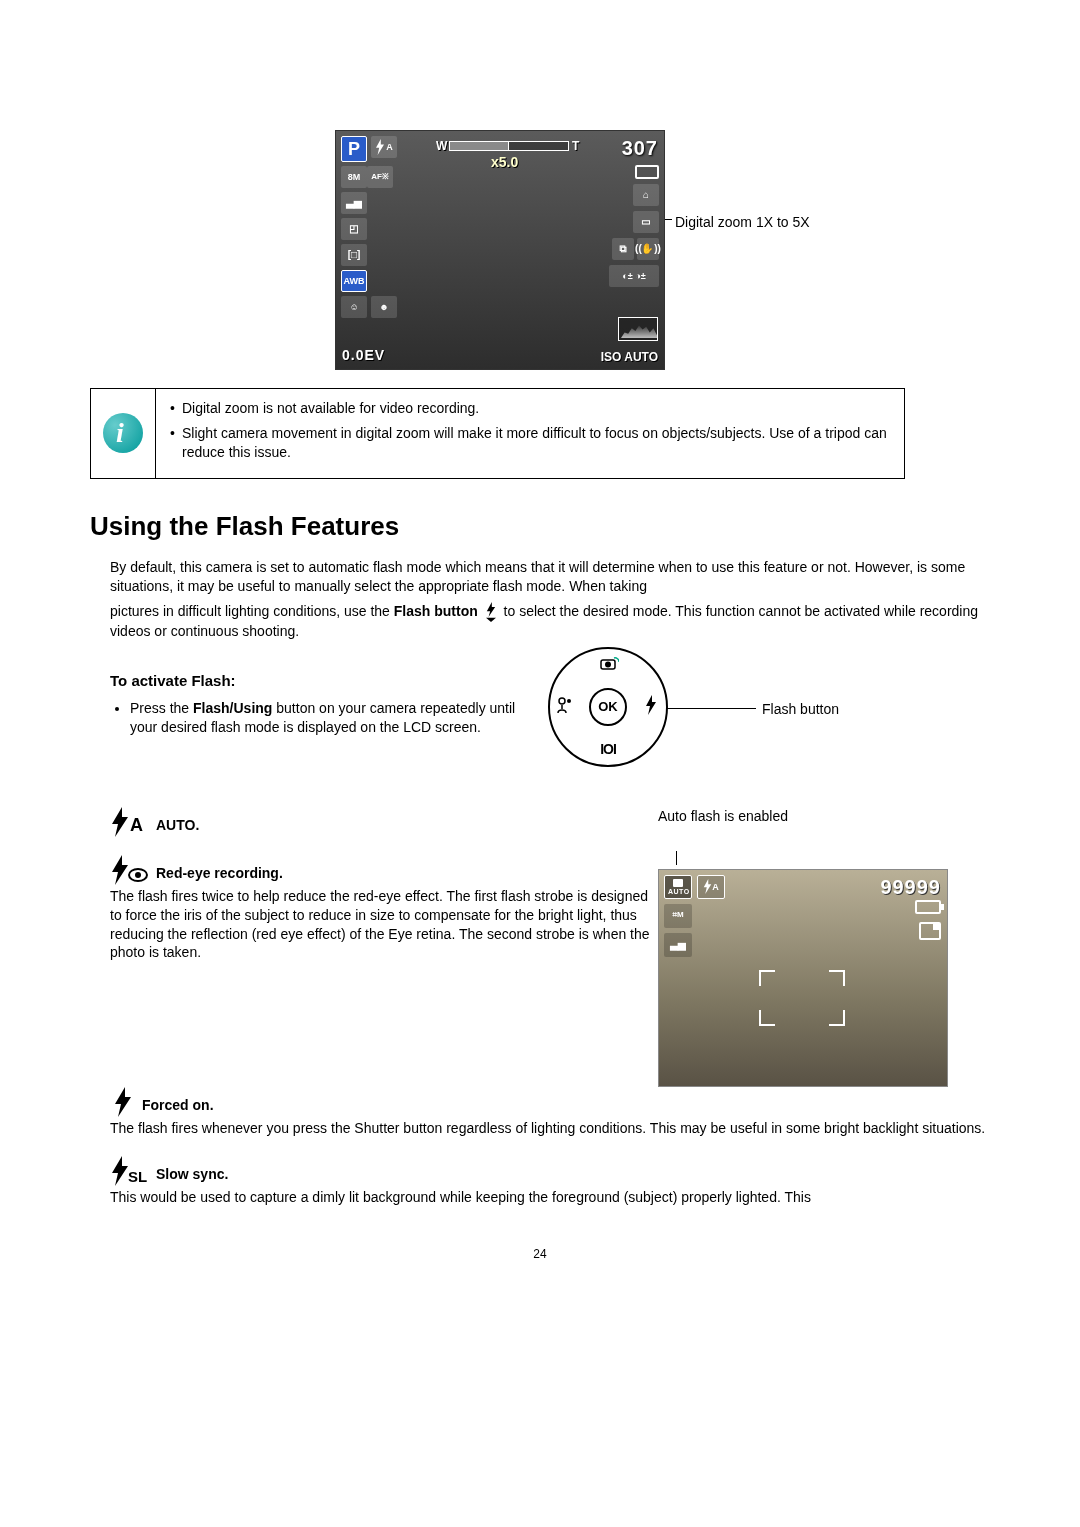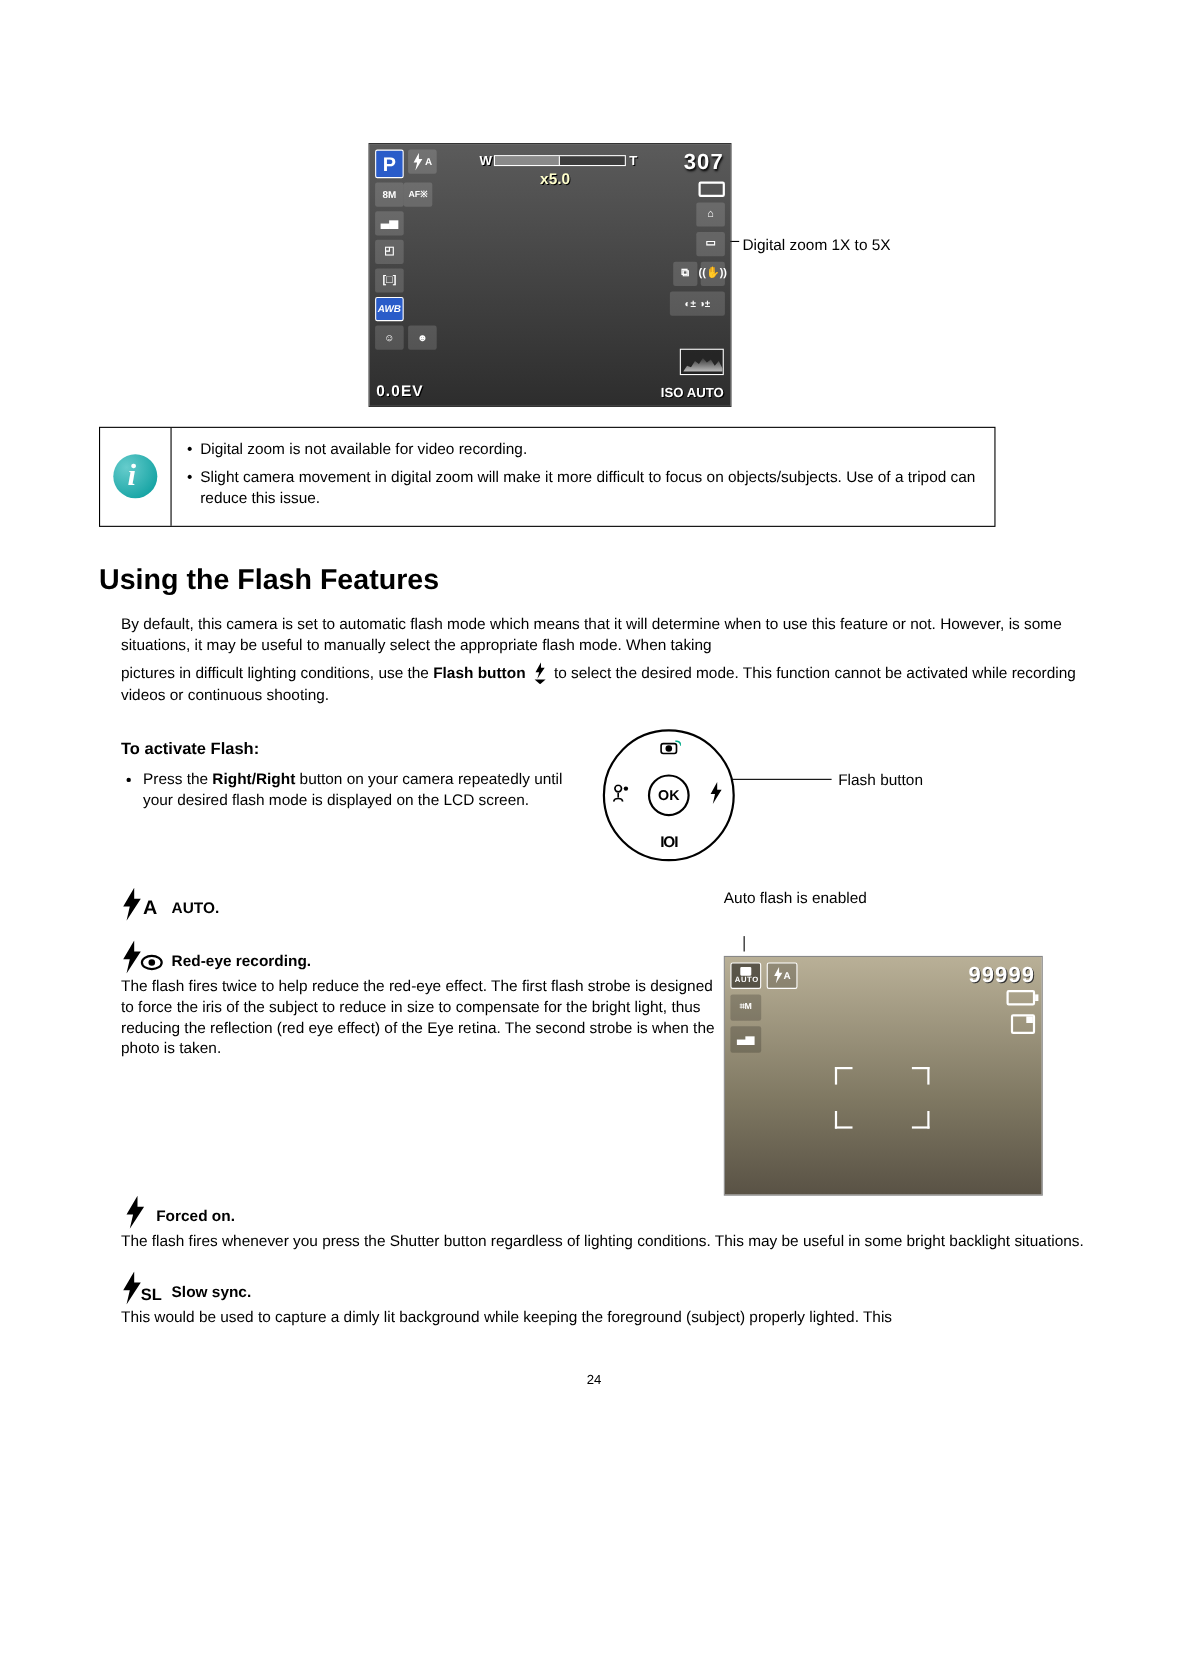--- a/index.html
+++ b/index.html
@@ -217,21 +217,21 @@
 
   .dpad-wrap {
     position: relative;
     width: 300px;
     height: 130px;
     margin-top: 0;
   }
   .dpad {
     position: absolute;
     left: 0;
-    top: 16px;
+    top: 0;
     width: 120px;
     height: 120px;
     border: 2px solid #000;
     border-radius: 60% 60% 60% 60%;
     display:flex;
     align-items:center;
     justify-content:center;
   }
   .dpad .ok {
     width: 38px; height:38px; border:2px solid #000; border-radius:50%;
@@ -386,21 +386,21 @@
             <span style="font-size:9px;margin-left:1px">A</span>
           </div>
       </div>
       <div style="display:flex; gap:0;">
         <div class="lcd-icon" style="font-size:9px">8M</div>
         <div class="lcd-icon" style="font-size:8px">AF※</div>
       </div>
       <div class="lcd-icon">▃▅</div>
       <div class="lcd-icon">◰</div>
       <div class="lcd-icon">[□]</div>
-      <div class="lcd-icon" style="font-size:9px; background:#2a5cc9; border:1px solid #fff;font-style:italic;">AWB</div>
+      <div class="lcd-icon" style="font-size:9px; background:#2a5cc9; border:1px solid #fff;">AWB</div>
       <div style="display:flex; gap:4px;">
         <div class="lcd-icon" style="font-size:9px">☺</div>
         <div class="lcd-icon" style="font-size:9px">☻</div>
       </div>
     </div>
     <div class="zoom-w">W</div>
     <div class="zoom-bar">
         <div class="zoom-bar-left"></div>
         <div class="zoom-bar-right"></div>
       </div>
@@ -449,21 +449,21 @@
       </svg>
   </span>
   <span> to select the desired mode. This function cannot be activated while recording videos or continuous shooting.</span>
 </p>
 
 <div class="two-col">
   <div class="col-left">
     <h3 class="sub">To activate Flash:</h3>
     <ul class="bullet-list">
       <li>
-        <span>Press the </span><span class="bold">Right/Right</span><span> button on your camera repeatedly until your desired flash mode is displayed on the LCD screen.</span>
+        <span>Press the </span><span class="bold">Flash/Using</span><span> button on your camera repeatedly until your desired flash mode is displayed on the LCD screen.</span>
       </li>
     </ul>
   </div>
   <div class="col-right">
     <div class="dpad-wrap">
       <div class="dpad">
         <div class="ok">OK</div>
         <div class="pos up">
           <svg viewBox="0 0 22 16">
               <rect x="4" y="5" width="14" height="9" rx="2" fill="none" stroke="#000" stroke-width="1.5"></rect>

